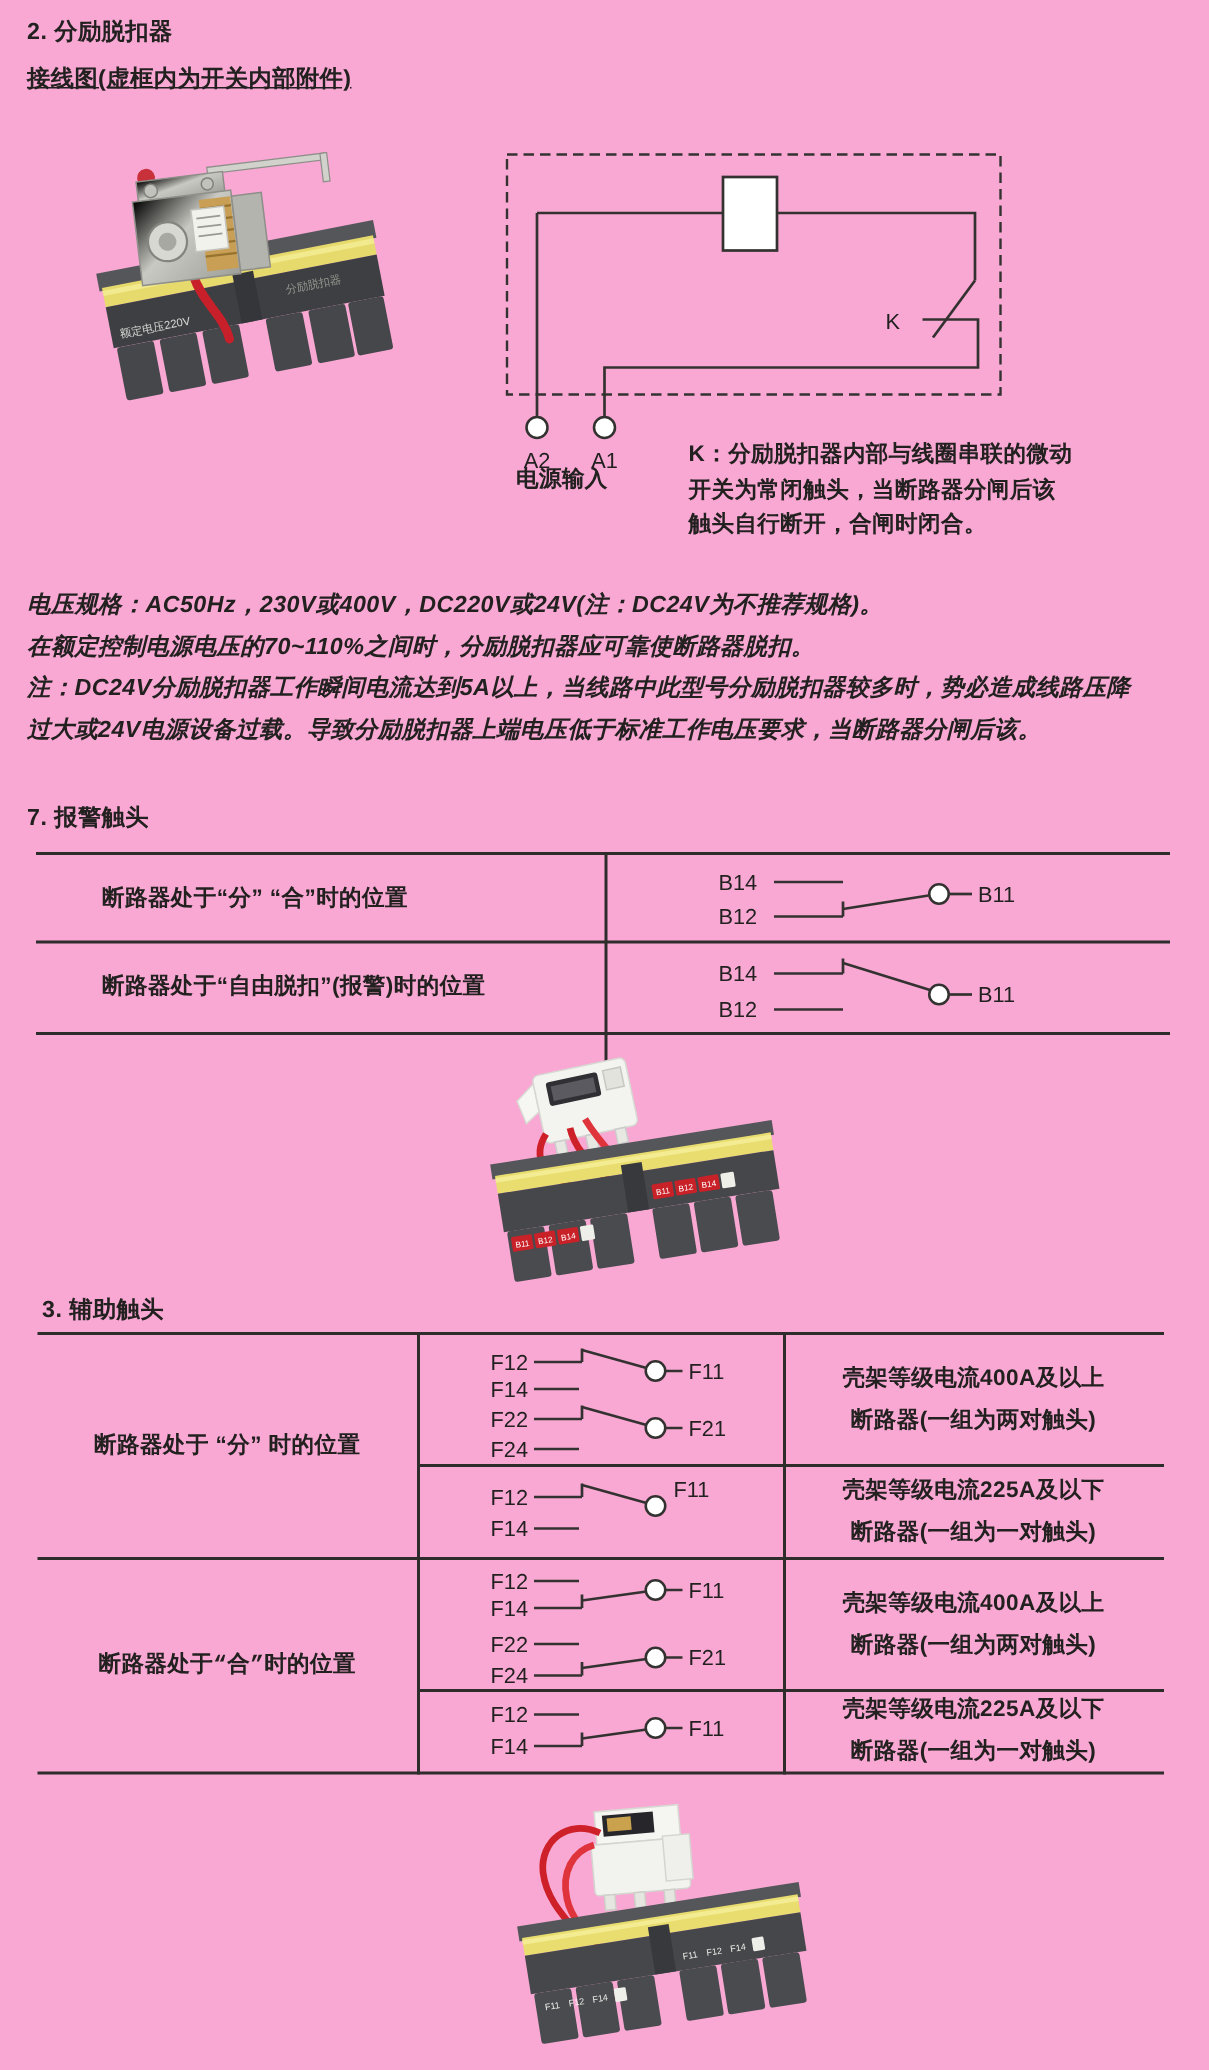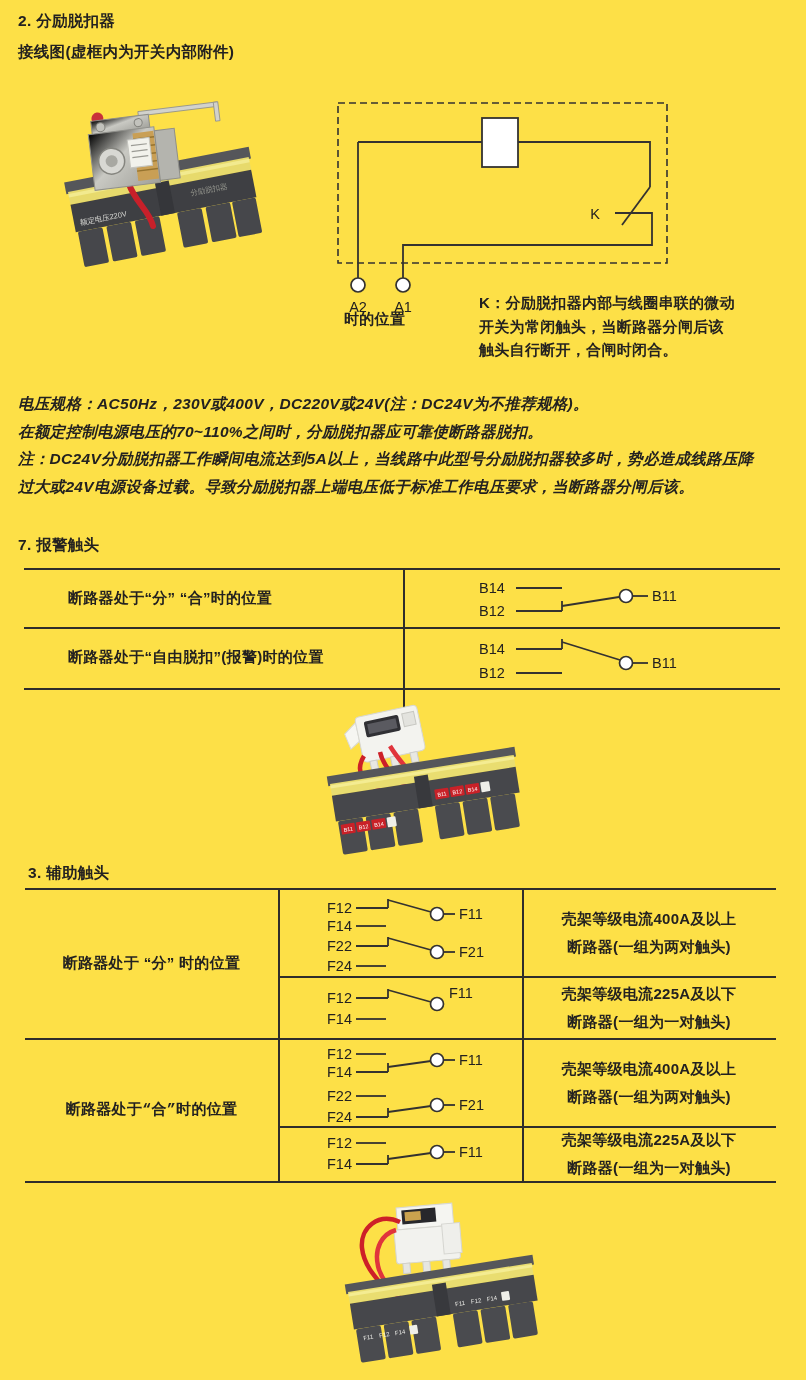--- a/index.html
+++ b/index.html
@@ -1,17 +1,17 @@
 <!DOCTYPE html>
 <html><head>
 <meta charset="utf-8">
 <style>
   html,body{margin:0;padding:0;background:#ffffff;}
   .page{
-    position:relative;width:806px;height:1380px;background:#fde047;
+    position:relative;width:806px;height:1380px;background:#f9a8d4;
     font-family:"Liberation Sans","DejaVu Sans",sans-serif;color:#232120;overflow:hidden;
   }
   .abs{position:absolute;}
   .zh{font-weight:600;letter-spacing:0.3px;}
   .h{font-size:15.5px;}
   .body-line{font-size:15.5px;line-height:27.5px;white-space:nowrap;font-style:italic;}
   .note-line{font-size:15px;line-height:23.5px;white-space:nowrap;}
   .tbl{position:absolute;}
   .hl{position:absolute;background:#2f2d2b;height:2px;left:0;right:0;}
   .hl.thin{height:1.5px;}
@@ -23,21 +23,21 @@
   .diag-label{font-size:14.5px;font-weight:400;fill:#232120;}
   .wire{stroke:#343230;stroke-width:1.8;fill:none;}
   .contact-circle{fill:#ffffff;stroke:#343230;stroke-width:1.7;}
 </style>
 </head>
 <body>
 
 <div class="page">
 
   <div class="abs zh h" style="left:18px;top:11px;">2. 分励脱扣器</div>
-  <div class="abs zh h" style="left:18px;top:42px;">接线图(虚框内为开关内部附件)</div>
+  <div class="abs zh h" style="left:18px;top:42px;text-decoration:underline;">接线图(虚框内为开关内部附件)</div>
 
   <svg class="abs" style="left:55px;top:100px;" width="212" height="200" viewBox="0 0 212 200">
     <defs>
       <linearGradient id="met1" x1="0" y1="0" x2="1" y2="1">
         <stop offset="0" stop-color="#ececе8"></stop>
         <stop offset="0" stop-color="#ececе8"></stop>
         <stop offset="0.45" stop-color="#c9c9c3"></stop>
         <stop offset="1" stop-color="#a0a09a"></stop>
       </linearGradient>
     </defs>
@@ -85,23 +85,23 @@
     <rect x="152" y="23" width="36" height="49" fill="#ffffff" stroke="#343230" stroke-width="1.8"></rect>
     <path class="wire" d="M320,92 L292,130"></path>
     <path class="wire" d="M285,118 H322 V150 H73 V183"></path>
     <path class="wire" d="M28,47 V183"></path>
     <circle class="contact-circle" cx="28" cy="190" r="7"></circle>
     <circle class="contact-circle" cx="73" cy="190" r="7"></circle>
     <text class="diag-label" x="270" y="124" text-anchor="end" font-size="15.5">K</text>
     <text class="diag-label" x="28" y="217" text-anchor="middle" font-size="15">A2</text>
     <text class="diag-label" x="73" y="217" text-anchor="middle" font-size="15">A1</text>
   </svg>
-  <div class="abs zh" style="left:344px;top:310px;font-size:15px;">时的位置</div>
-
-  <div class="abs" style="left:459px;top:291px;margin-left:20px;">
+  <div class="abs zh" style="left:344px;top:310px;font-size:15px;">电源输入</div>
+
+  <div class="abs" style="left:459px;top:291px;">
     <div class="zh note-line">K：分励脱扣器内部与线圈串联的微动</div>
     <div class="zh note-line">开关为常闭触头，当断路器分闸后该</div>
     <div class="zh note-line">触头自行断开，合闸时闭合。</div>
   </div>
 
   <div class="abs" style="left:18px;top:390px;">
     <div class="zh body-line">电压规格：AC50Hz，230V或400V，DC220V或24V(注：DC24V为不推荐规格)。</div>
     <div class="zh body-line">在额定控制电源电压的70~110%之间时，分励脱扣器应可靠使断路器脱扣。</div>
     <div class="zh body-line">注：DC24V分励脱扣器工作瞬间电流达到5A以上，当线路中此型号分励脱扣器较多时，势必造成线路压降</div>
     <div class="zh body-line">过大或24V电源设备过载。导致分励脱扣器上端电压低于标准工作电压要求，当断路器分闸后该。</div>

